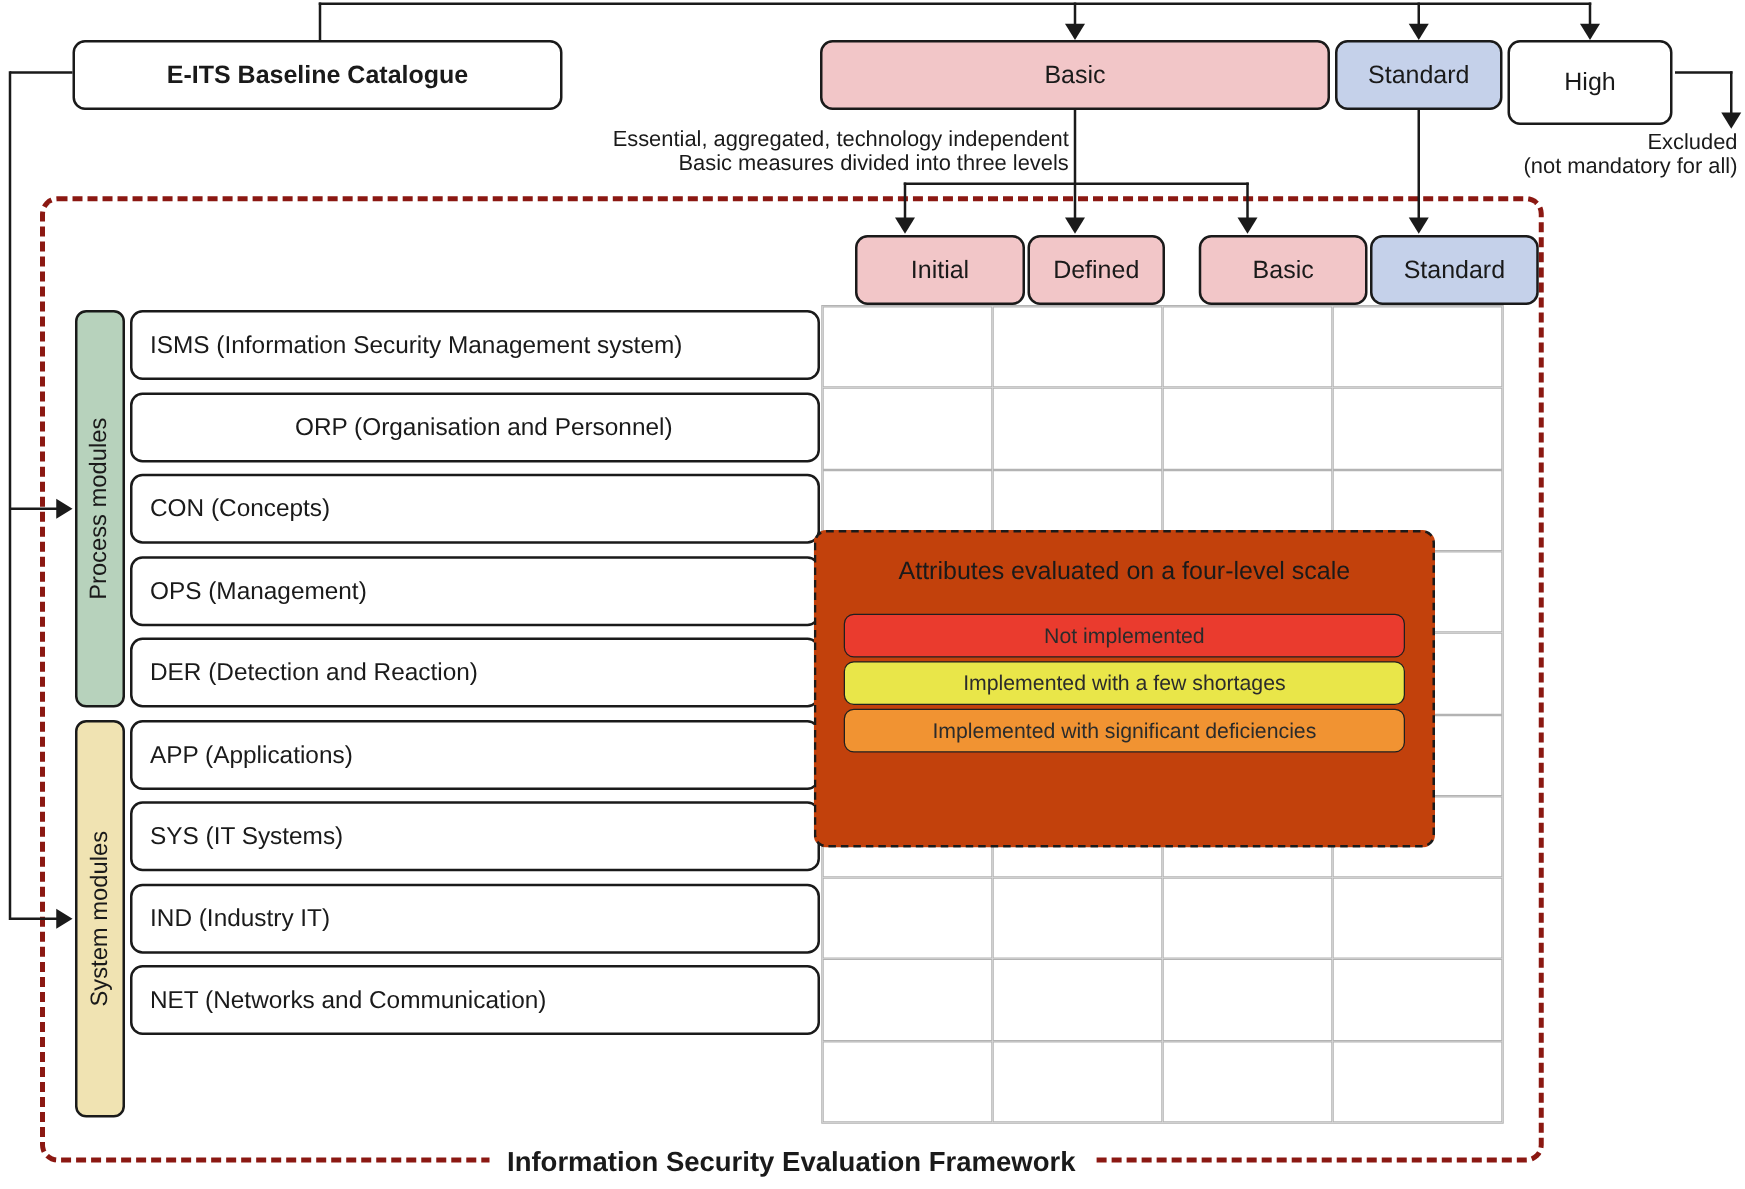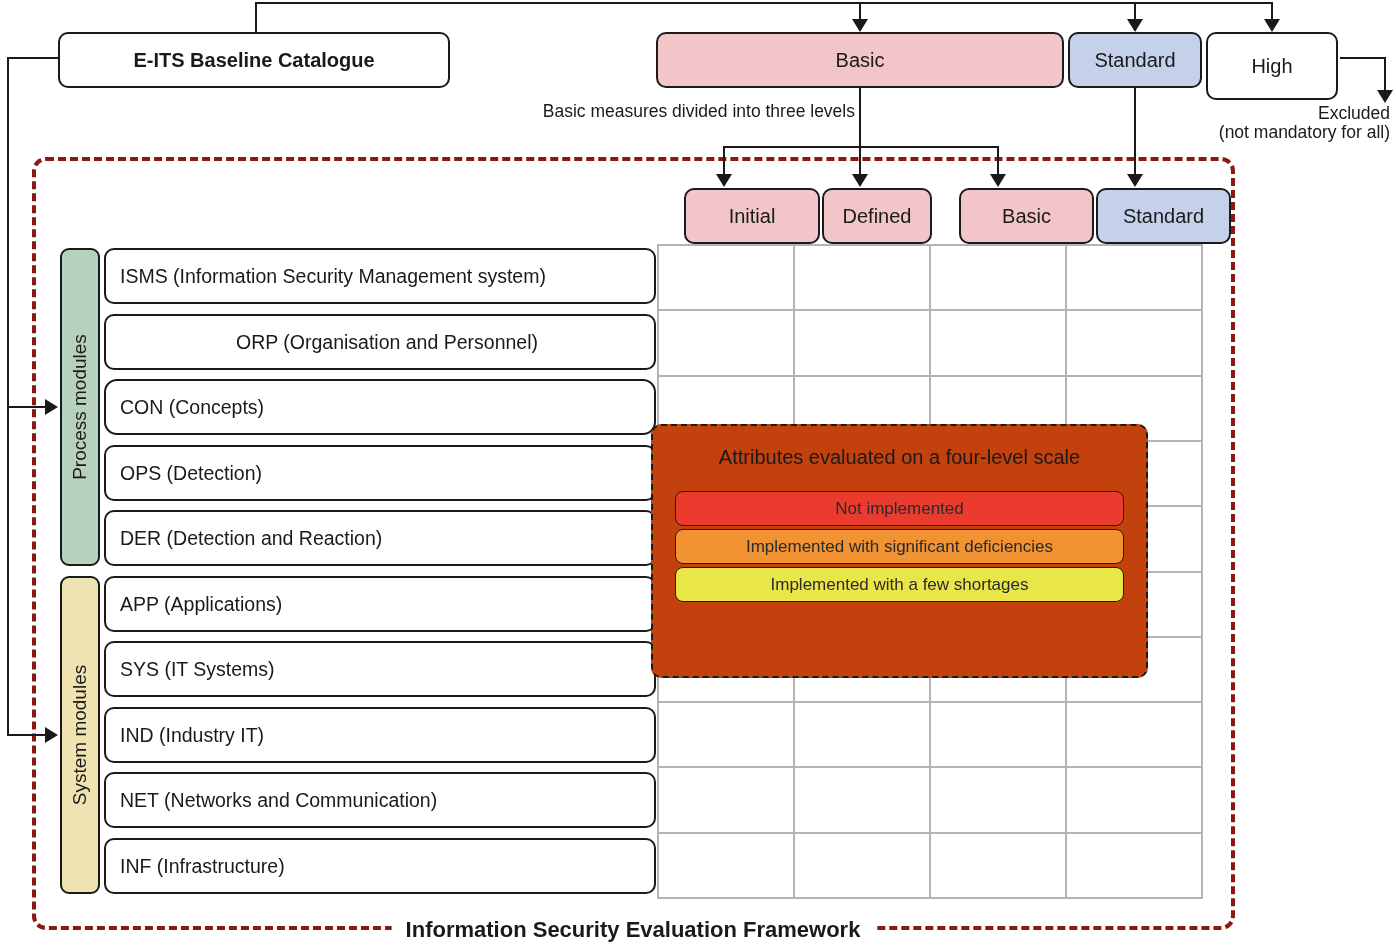--- a/index.html
+++ b/index.html
@@ -74,20 +74,21 @@
     <span class="lbl">Basic</span>
   </div>
   <div class="box toplevel" style="left: 1068px; top: 32px; width: 134px; height: 56px; background-color: rgb(197, 209, 234);">
     <span class="lbl">Standard</span>
   </div>
   <div class="box toplevel" style="left:1206px;top:32px;width:132px;height:68px;">
     <span class="lbl">High</span>
   </div>
 
   <div class="note" style="left:440px;top:102px;width:415px;">
+    <div>Essential, aggregated, technology independent</div>
     <div>Basic measures divided into three levels</div>
   </div>
   <div class="note" style="left:1160px;top:104px;width:230px;">
     <div>Excluded</div>
     <div>(not mandatory for all)</div>
   </div>
 
   <div class="hline" style="left:1340px;top:57px;width:46px;"></div>
   <div class="vline" style="left:1384px;top:57px;height:35px;"></div>
   <div class="arr-down" style="left:1377px;top:90px;"></div>
@@ -174,51 +175,48 @@
   <div class="box strip" style="top: 576px; background-color: rgb(240, 227, 178);">
     <span class="lbl">System modules</span>
   </div>
 
   <div class="box mrow" style="top:248px;">
     <span class="lbl">ISMS (Information Security Management system)</span>
     </div>
   <div class="box mrow" style="top:314px;justify-content:center;">
     <span class="lbl">ORP (Organisation and Personnel)</span>
     </div>
-  <div class="box mrow" style="top:379px;border-radius:13px;">
+  <div class="box mrow" style="top:379px;">
     <span class="lbl">CON (Concepts)</span>
     </div>
   <div class="box mrow" style="top:445px;">
-    <span class="lbl">OPS (Detection)</span>
+    <span class="lbl">OPS (Management)</span>
     </div>
   <div class="box mrow" style="top:510px;">
     <span class="lbl">DER (Detection and Reaction)</span>
     </div>
   <div class="box mrow" style="top:576px;">
     <span class="lbl">APP (Applications)</span>
     </div>
   <div class="box mrow" style="top:641px;">
     <span class="lbl">SYS (IT Systems)</span>
     </div>
   <div class="box mrow" style="top:707px;">
     <span class="lbl">IND (Industry IT)</span>
     </div>
   <div class="box mrow" style="top:772px;">
     <span class="lbl">NET (Networks and Communication)</span>
-    </div>
-  <div class="box mrow" style="top:838px;">
-    <span class="lbl">INF (Infrastructure)</span>
     </div>
 
   <div id="legend">
     <div class="ltitle">Attributes evaluated on a four-level scale</div>
     <div class="lbar" style="background-color: rgb(234, 59, 46);">
       <span>Not implemented</span>
       </div>
+    <div class="lbar" style="background-color: rgb(233, 230, 73);">
+      <span>Implemented with a few shortages</span>
+      </div>
     <div class="lbar" style="background-color: rgb(241, 147, 50);">
       <span>Implemented with significant deficiencies</span>
       </div>
-    <div class="lbar" style="background-color: rgb(233, 230, 73);">
-      <span>Implemented with a few shortages</span>
-      </div>
   </div>
 
 </div>
 
 </body></html>

